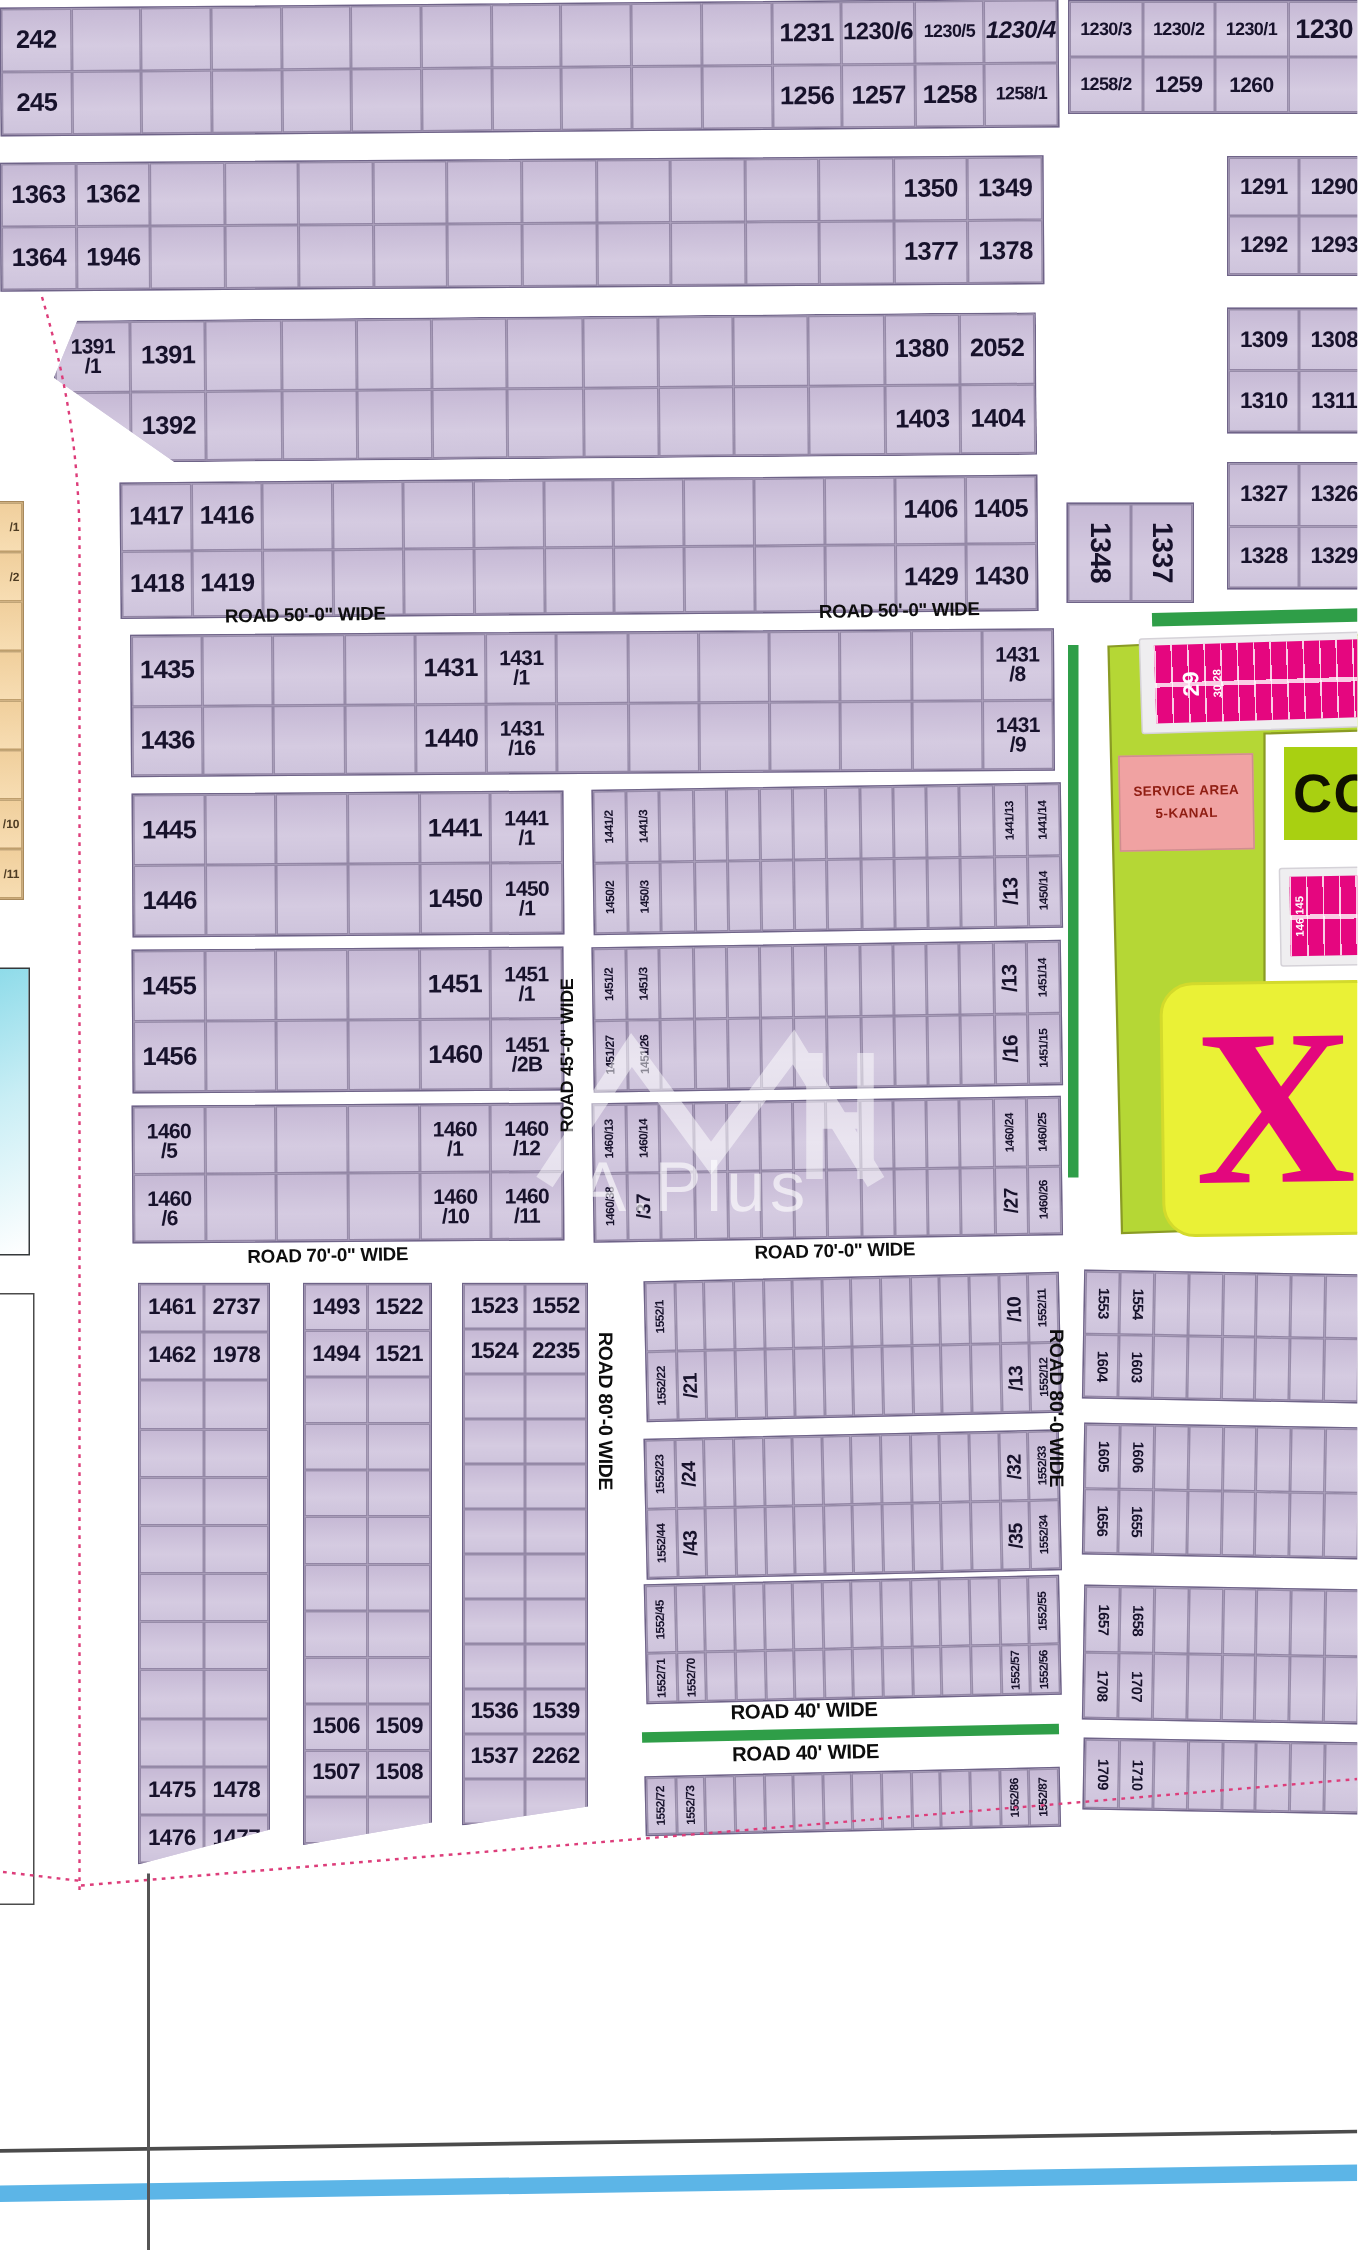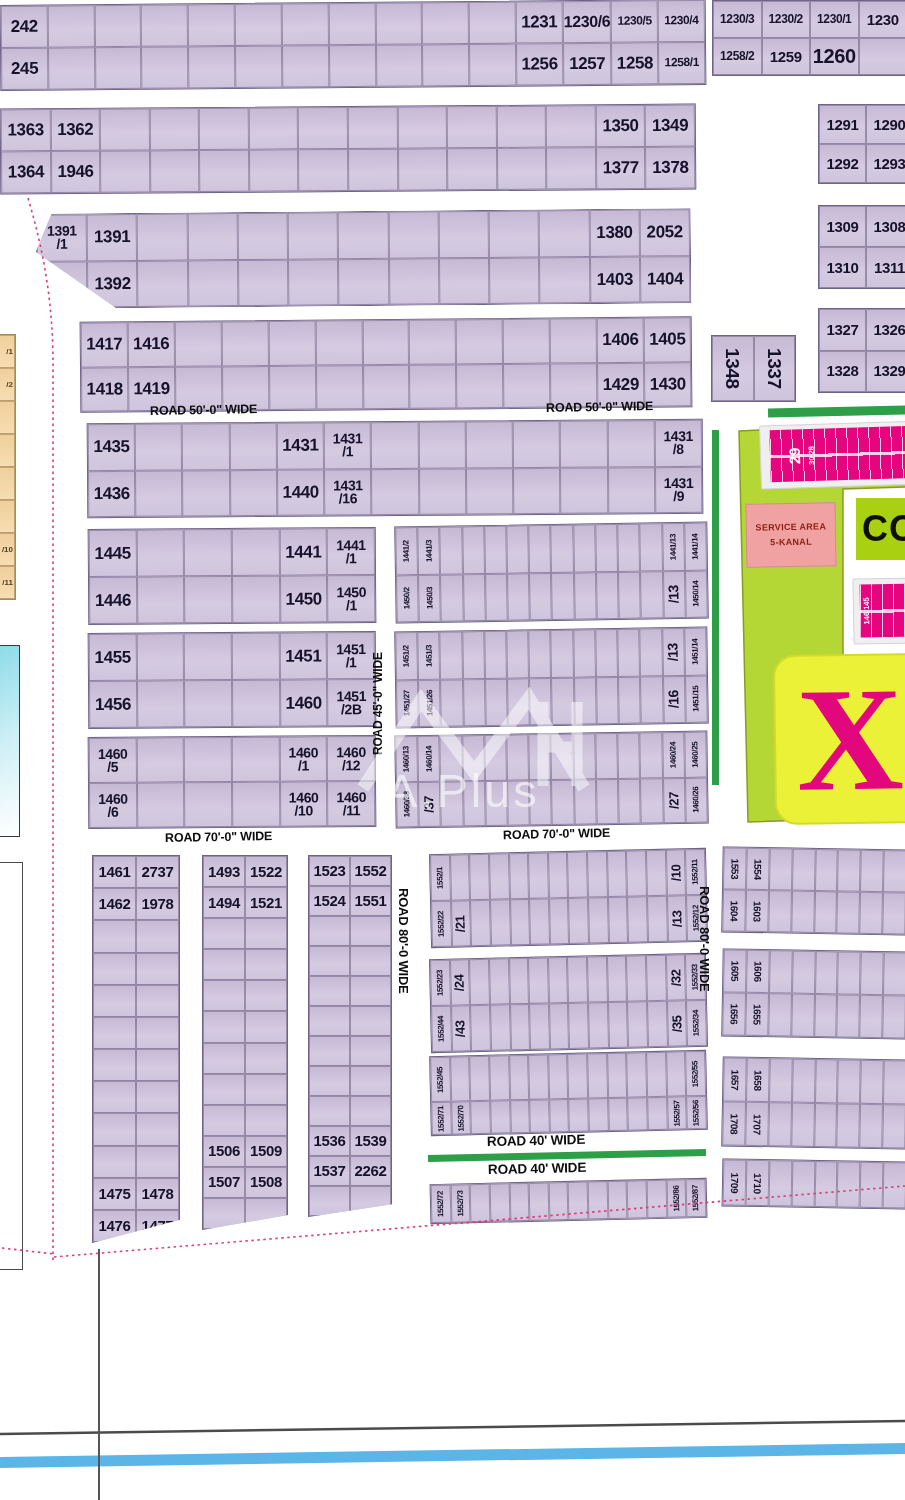--- a/index.html
+++ b/index.html
@@ -99,21 +99,21 @@
         <div class="cell">
           <span class="lbl">1231</span>
         </div>
         <div class="cell">
           <span class="lbl" style="font-size: 16px;">1230/6</span>
         </div>
         <div class="cell">
           <span class="lbl" style="font-size: 12px;">1230/5</span>
         </div>
         <div class="cell">
-          <span class="lbl" style="font-size: 12px;">1230/4</span>
+          <span class="lbl" style="font-size: 16px; font-style: italic;">1230/4</span>
         </div>
         <div class="cell">
           <span class="lbl">245</span>
         </div>
         <div class="cell"></div>
         <div class="cell"></div>
         <div class="cell"></div>
         <div class="cell"></div>
         <div class="cell"></div>
         <div class="cell"></div>
@@ -138,30 +138,30 @@
         <div class="cell">
           <span class="lbl">1230/3</span>
         </div>
         <div class="cell">
           <span class="lbl">1230/2</span>
         </div>
         <div class="cell">
           <span class="lbl">1230/1</span>
         </div>
         <div class="cell">
-          <span class="lbl" style="font-size: 15px;">1230</span>
+          <span class="lbl" style="font-size: 18px;">1230</span>
         </div>
         <div class="cell">
           <span class="lbl">1258/2</span>
         </div>
         <div class="cell">
           <span class="lbl" style="font-size: 15px;">1259</span>
         </div>
         <div class="cell">
-          <span class="lbl" style="font-size: 20px;">1260</span>
+          <span class="lbl" style="font-size: 14px;">1260</span>
         </div>
         <div class="cell"></div>
       </div>
       <div class="block" style="left: 0px; top: 106px; width: 696px; height: 86px; font-size: 17px; transform: rotate(-0.4deg); grid-template-rows: repeat(2, 1fr); grid-template-columns: repeat(14, 1fr);">
         <div class="cell">
           <span class="lbl">1363</span>
         </div>
         <div class="cell">
           <span class="lbl">1362</span>
         </div>
@@ -653,21 +653,21 @@
         <div class="cell">
           <span class="lbl">1523</span>
         </div>
         <div class="cell">
           <span class="lbl">1552</span>
         </div>
         <div class="cell">
           <span class="lbl">1524</span>
         </div>
         <div class="cell">
-          <span class="lbl">1551</span>
+          <span class="lbl">2235</span>
         </div>
         <div class="cell"></div>
         <div class="cell"></div>
         <div class="cell"></div>
         <div class="cell"></div>
         <div class="cell"></div>
         <div class="cell"></div>
         <div class="cell"></div>
         <div class="cell"></div>
         <div class="cell"></div>

